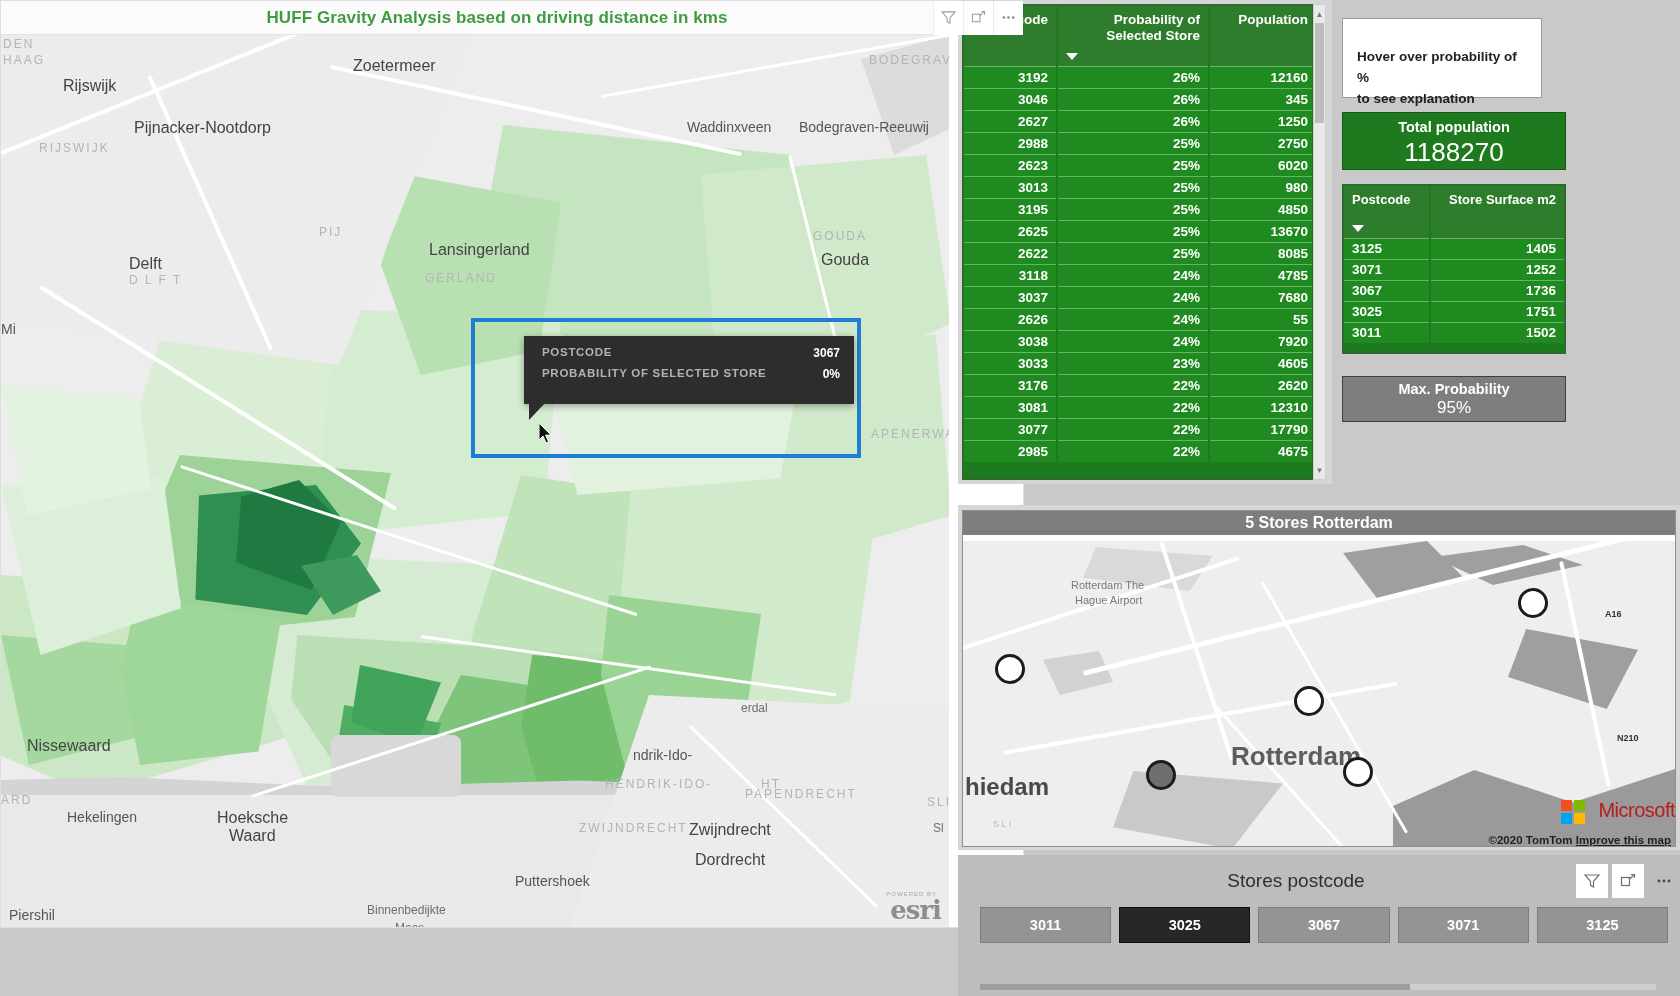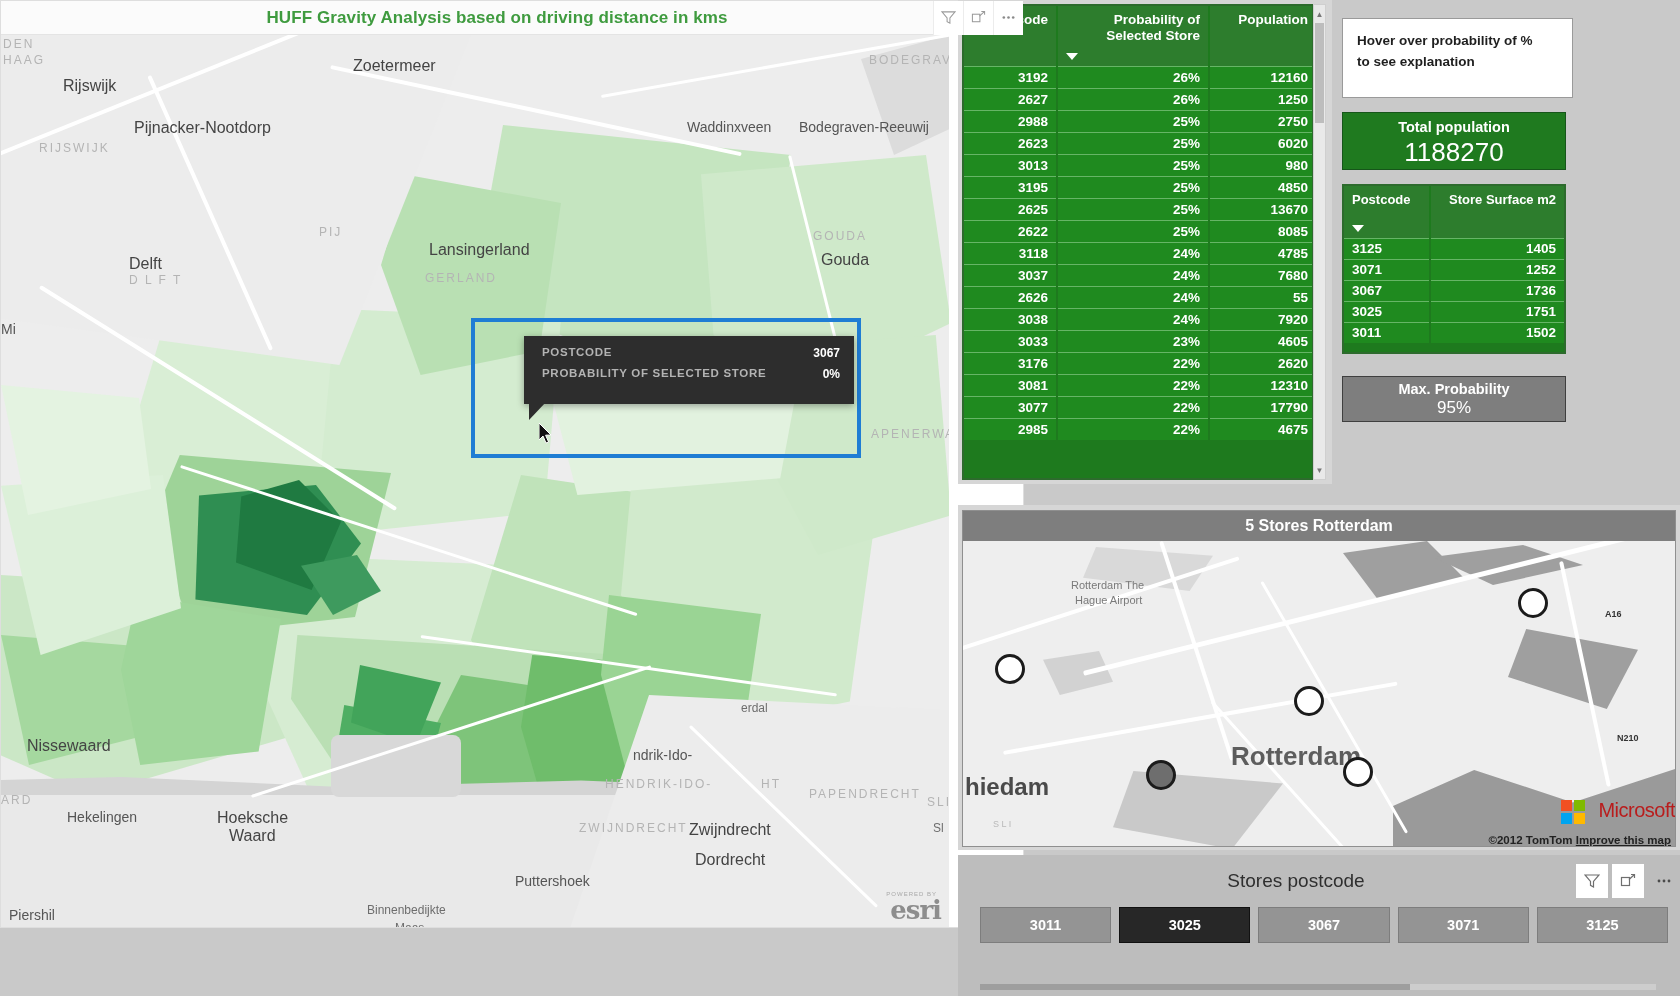--- a/index.html
+++ b/index.html
@@ -120,22 +120,22 @@
     position: absolute; left: 1px; top: 18px; width: 9px; height: 100px;
     background: #bdbdbd;
   }
   .sb-arrow { position: absolute; left: 0; width: 11px; height: 14px;
     display:flex; align-items:center; justify-content:center; font-size:8px;
     color:#767676; }
 
   
   .cards { position: absolute; left: 1342px; top: 18px; width: 328px; }
   .hover-note {
-    width: 231px; height: 80px; background: #ffffff; border: 1px solid #9a9a9a;
-    padding: 12px 14px; font-size: 13.5px; color: #1f1f1f; line-height: 1.55;
+    width: 200px; height: 80px; background: #ffffff; border: 1px solid #9a9a9a;
+    padding: 28px 14px; font-size: 13.5px; color: #1f1f1f; line-height: 1.55;
     font-weight: bold;
   }
   .kpi-card {
     margin-top: 14px; width: 224px; height: 58px; background: #1f7a1f;
     border: 1px solid #16561a; color: #ffffff; text-align: center;
     padding-top: 6px;
   }
   .kpi-label { font-size: 14.5px; font-weight: bold; }
   .kpi-value { font-size: 26px; margin-top: 2px; }
   .surface-wrap {
@@ -167,21 +167,21 @@
   
   .stores-panel {
     position: absolute; left: 958px; top: 505px; width: 722px; height: 345px;
     background: #d6d6d6; padding: 4px;
   }
   .stores-inner {
     position: absolute; left: 4px; top: 5px; width: 714px; height: 337px;
     border: 1px solid #8f8f8f; background: #fff; overflow: hidden;
   }
   .stores-title {
-    height: 30px; background: #7e7e7e; color: #ffffff; font-size: 16px;
+    height: 24px; background: #7e7e7e; color: #ffffff; font-size: 16px;
     font-weight: bold; display: flex; align-items: center;
     justify-content: center;
   }
   .stores-map {
     position: absolute; left: 0; top: 30px; width: 714px; height: 307px;
     background: #eeeeee; overflow: hidden;
   }
   .store-pin {
     position: absolute; width: 30px; height: 30px; border-radius: 50%;
     border: 3px solid #1b1b1b; background: #ffffff;
@@ -325,21 +325,21 @@
           <div class="mlabel faint" style="left: 870px; top: 392px;">APENERWAA</div>
           <div class="mlabel big" style="left: 26px; top: 702px;">Nissewaard</div>
           <div class="mlabel faint" style="left: 0px; top: 758px;">ARD</div>
           <div class="mlabel mid" style="left: 66px; top: 774px;">Hekelingen</div>
           <div class="mlabel big" style="left: 216px; top: 774px;">Hoeksche</div>
           <div class="mlabel big" style="left: 228px; top: 792px;">Waard</div>
           <div class="mlabel small" style="left: 740px; top: 666px;">erdal</div>
           <div class="mlabel mid" style="left: 632px; top: 712px;">ndrik-Ido-</div>
           <div class="mlabel faint" style="left: 604px; top: 742px;">HENDRIK-IDO-</div>
           <div class="mlabel faint" style="left: 760px; top: 742px;">HT</div>
-          <div class="mlabel faint" style="left: 808px; top: 752px;">PAPENDRECHT</div>
+          <div class="mlabel faint" style="left: 744px; top: 752px;">PAPENDRECHT</div>
           <div class="mlabel faint" style="left: 578px; top: 786px;">ZWIJNDRECHT</div>
           <div class="mlabel big" style="left: 688px; top: 786px;">Zwijndrecht</div>
           <div class="mlabel big" style="left: 694px; top: 816px;">Dordrecht</div>
           <div class="mlabel mid" style="left: 514px; top: 838px;">Puttershoek</div>
           <div class="mlabel faint" style="left: 926px; top: 760px;">SLI</div>
           <div class="mlabel small" style="left: 932px; top: 786px;">Sl</div>
           <div class="mlabel mid" style="left: 8px; top: 872px;">Piershil</div>
           <div class="mlabel small" style="left: 366px; top: 868px;">Binnenbedijkte</div>
           <div class="mlabel small" style="left: 394px; top: 886px;">Maas</div>
         </div>
@@ -379,20 +379,25 @@
               <span class="sort-caret"></span>
             </th>
             <th class="c-pop">Population</th>
           </tr>
         </thead>
         <tbody id="prob-rows">
             <tr>
               <td class="c-post">3192</td>
               <td class="c-prob">26%</td>
               <td class="c-pop">12160</td>
+            </tr>
+            <tr>
+              <td class="c-post">3046</td>
+              <td class="c-prob">26%</td>
+              <td class="c-pop">345</td>
             </tr>
             <tr>
               <td class="c-post">2627</td>
               <td class="c-prob">26%</td>
               <td class="c-pop">1250</td>
             </tr>
             <tr>
               <td class="c-post">2988</td>
               <td class="c-prob">25%</td>
               <td class="c-pop">2750</td>
@@ -570,21 +575,21 @@
 
         <div class="ms-logo">
           <span style="background:#f25022"></span>
             <span style="background:#7fba00"></span>
           <span style="background:#00a4ef"></span>
             <span style="background:#ffb900"></span>
         </div>
         <div class="ms-word">Microsoft</div>
 
         <div class="attrib">
-          <span>©2012 TomTom</span>
+          <span>©2020 TomTom</span>
           <a href="#">Improve this map</a>
         </div>
       </div>
     </div>
   </div>
 
   <div class="slicer">
     <div class="slicer-top">
       <div class="slicer-title">Stores postcode</div>
       <div class="sl-icon">

